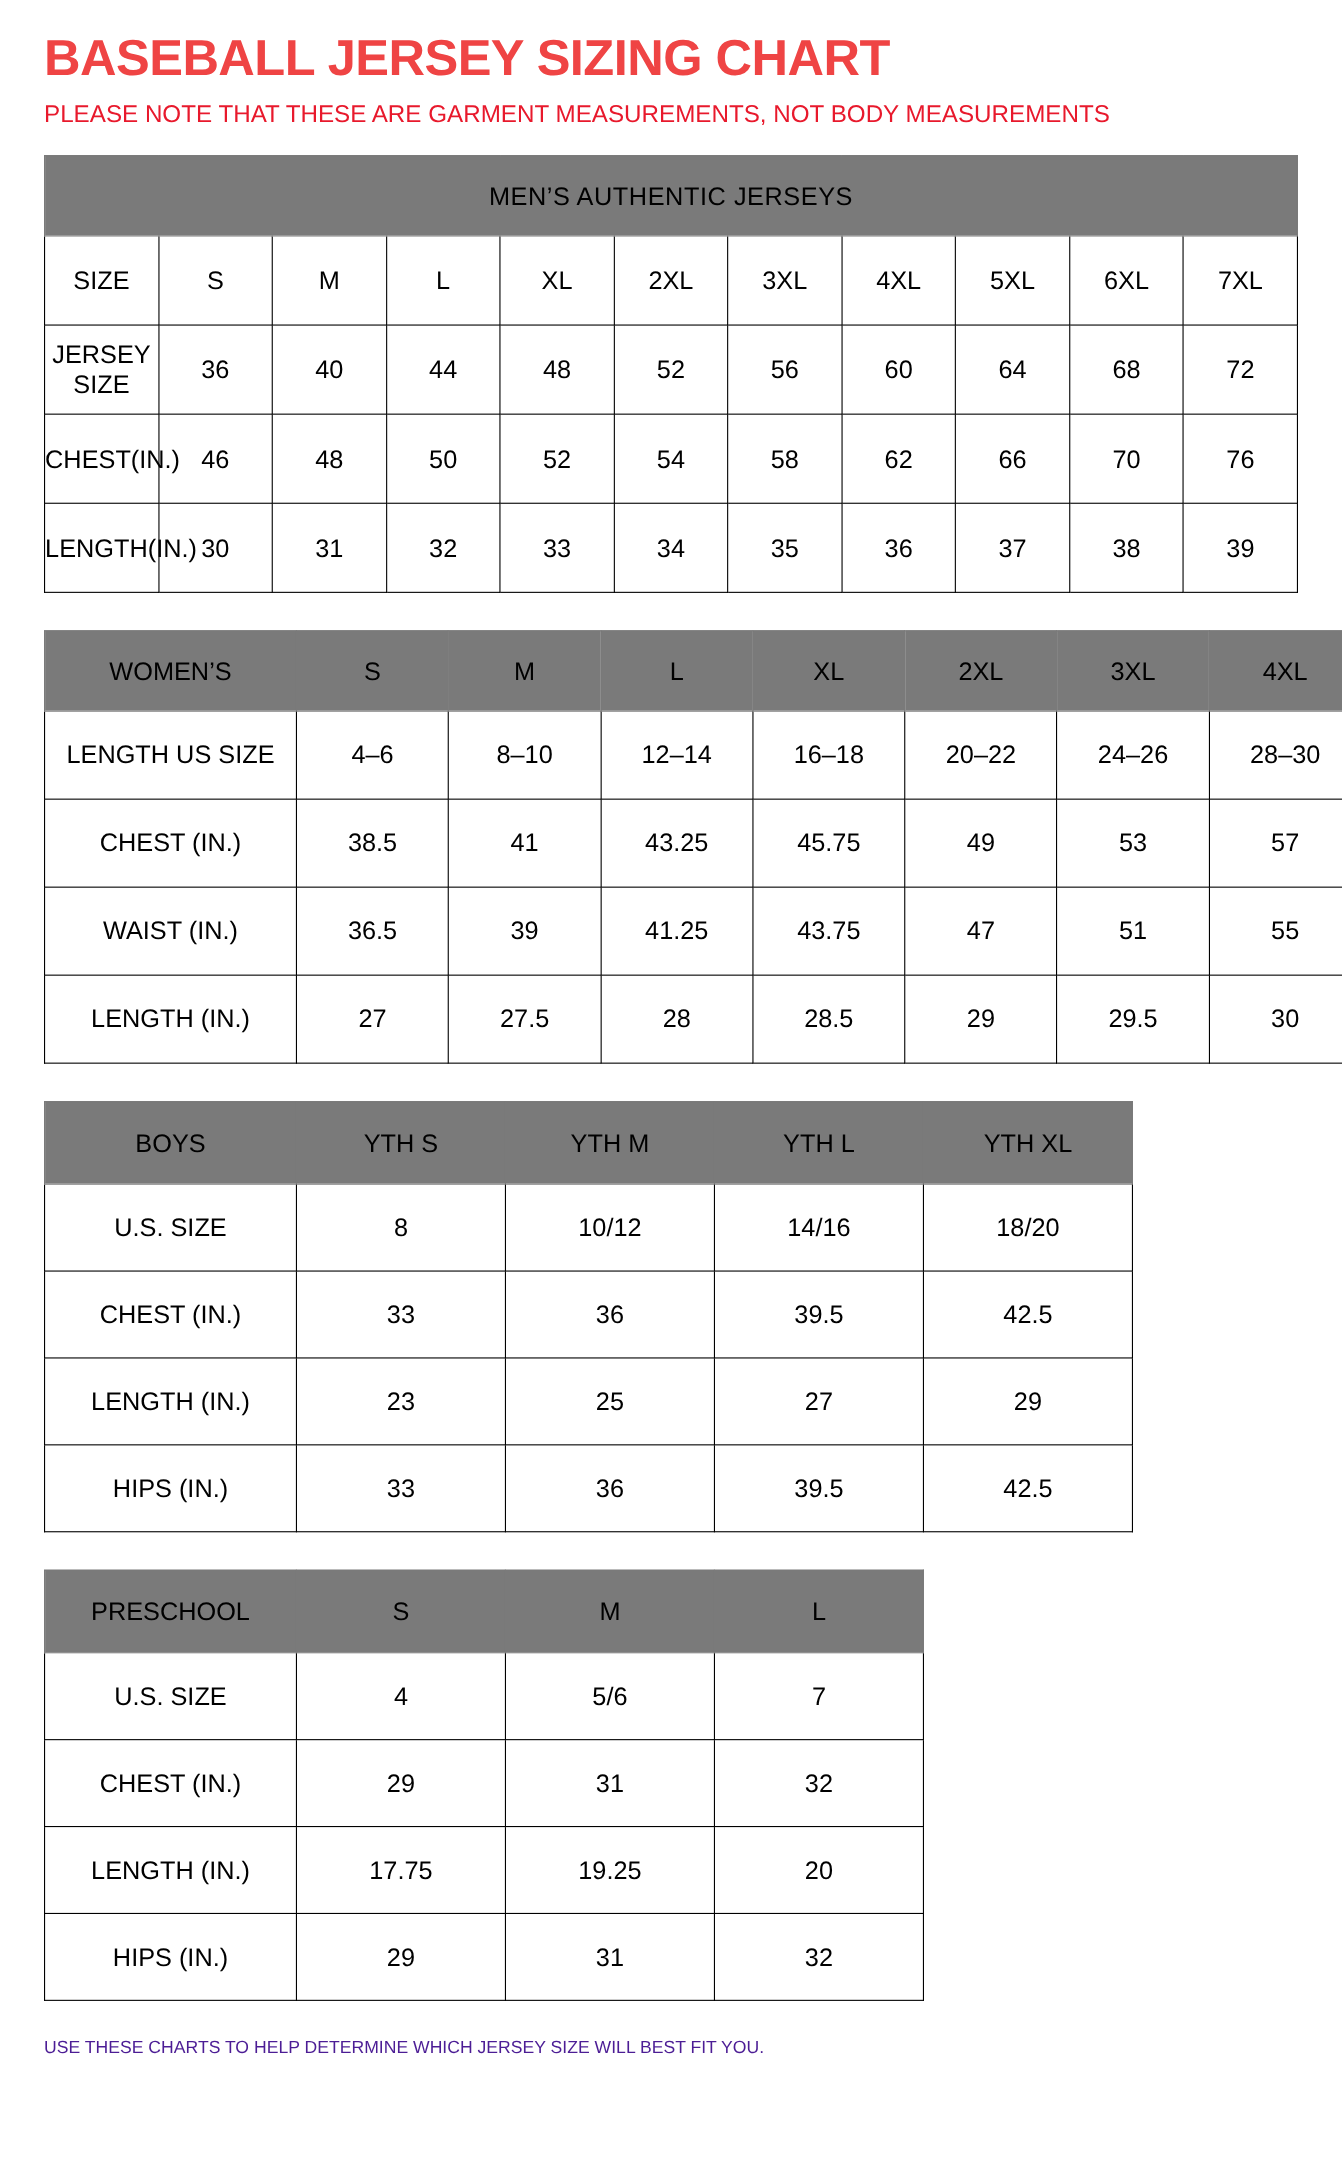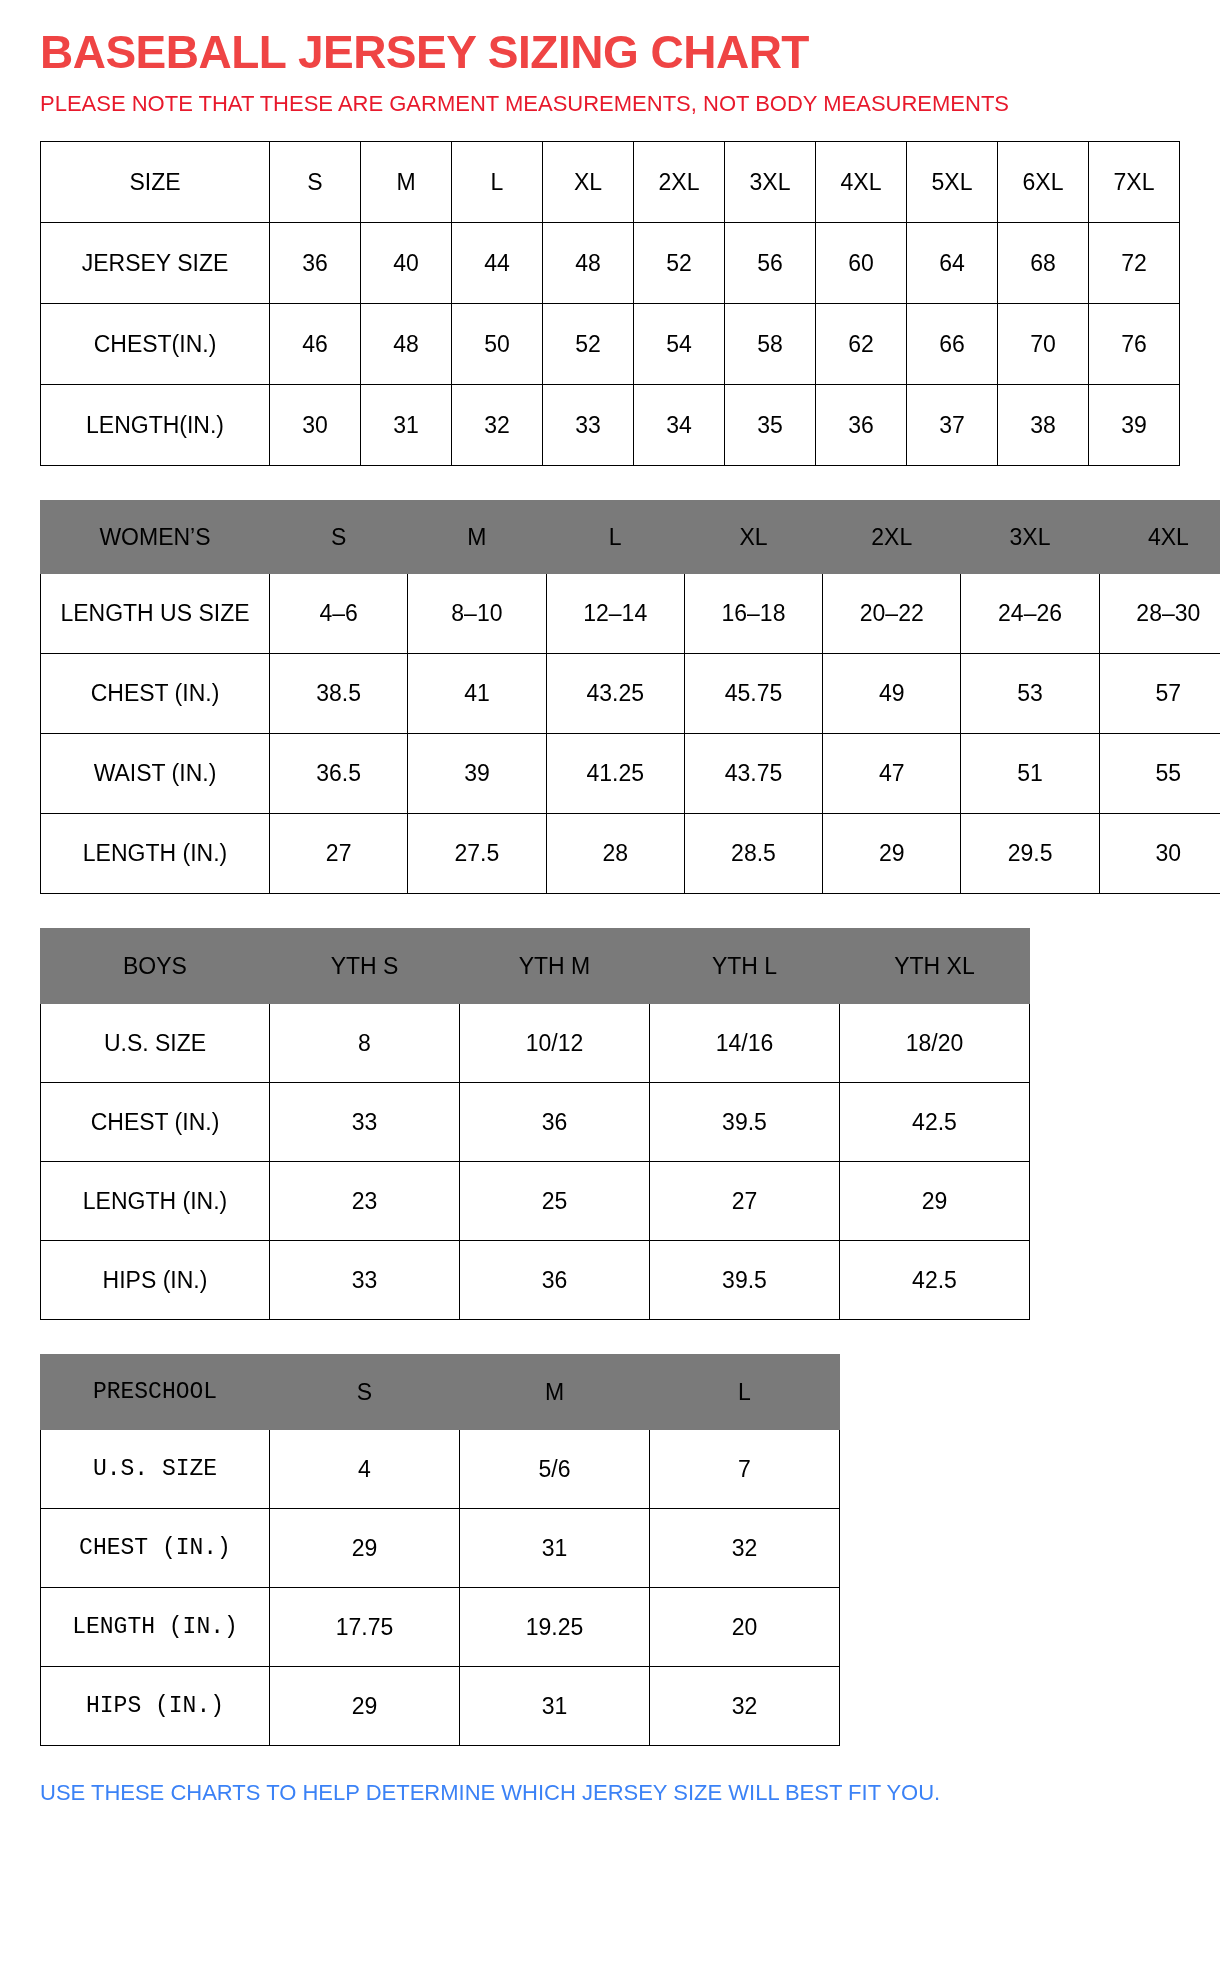--- a/index.html
+++ b/index.html
@@ -76,40 +76,43 @@
   #tbl-womens .c-label { width: 228px; }
   #tbl-womens td { height: 79px; }
   #tbl-womens .header-cell { height: 72px; }
   
   #tbl-boys { width: 990px; }
   #tbl-boys .c-label { width: 228px; }
   #tbl-boys td { height: 78px; }
   #tbl-boys .header-cell { height: 74px; }
   
   #tbl-preschool { width: 800px; }
-  #tbl-preschool .c-label { width: 228px; font-family: Liberation Mono, monospace; }
+  #tbl-preschool .c-label { width: 228px; }
   #tbl-preschool td { height: 78px; }
   #tbl-preschool .header-cell { height: 74px; }
   .footer-note {
-    color: #3b82f6;
-    font-size: 22px;
+    color: #4c1d95;
+    font-size: 16px;
     margin-top: 22px;
   }
   .two-line { line-height: 1.15; }
 </style>
 </head>
 <body>
 
 <div class="page">
 
   <h1 class="main-title">BASEBALL JERSEY SIZING CHART</h1>
   <div class="note">PLEASE NOTE THAT THESE ARE GARMENT MEASUREMENTS, NOT BODY MEASUREMENTS</div>
 
   <table class="chart" id="tbl-mens">
     <tbody>
+      <tr>
+        <td class="header-band" colspan="11">MEN’S AUTHENTIC JERSEYS</td>
+      </tr>
       <tr>
         <td class="c-label rowlabel">SIZE</td>
         <td>S</td>
         <td>M</td>
         <td>L</td>
         <td>XL</td>
         <td>2XL</td>
         <td>3XL</td>
         <td>4XL</td>
         <td>5XL</td>

